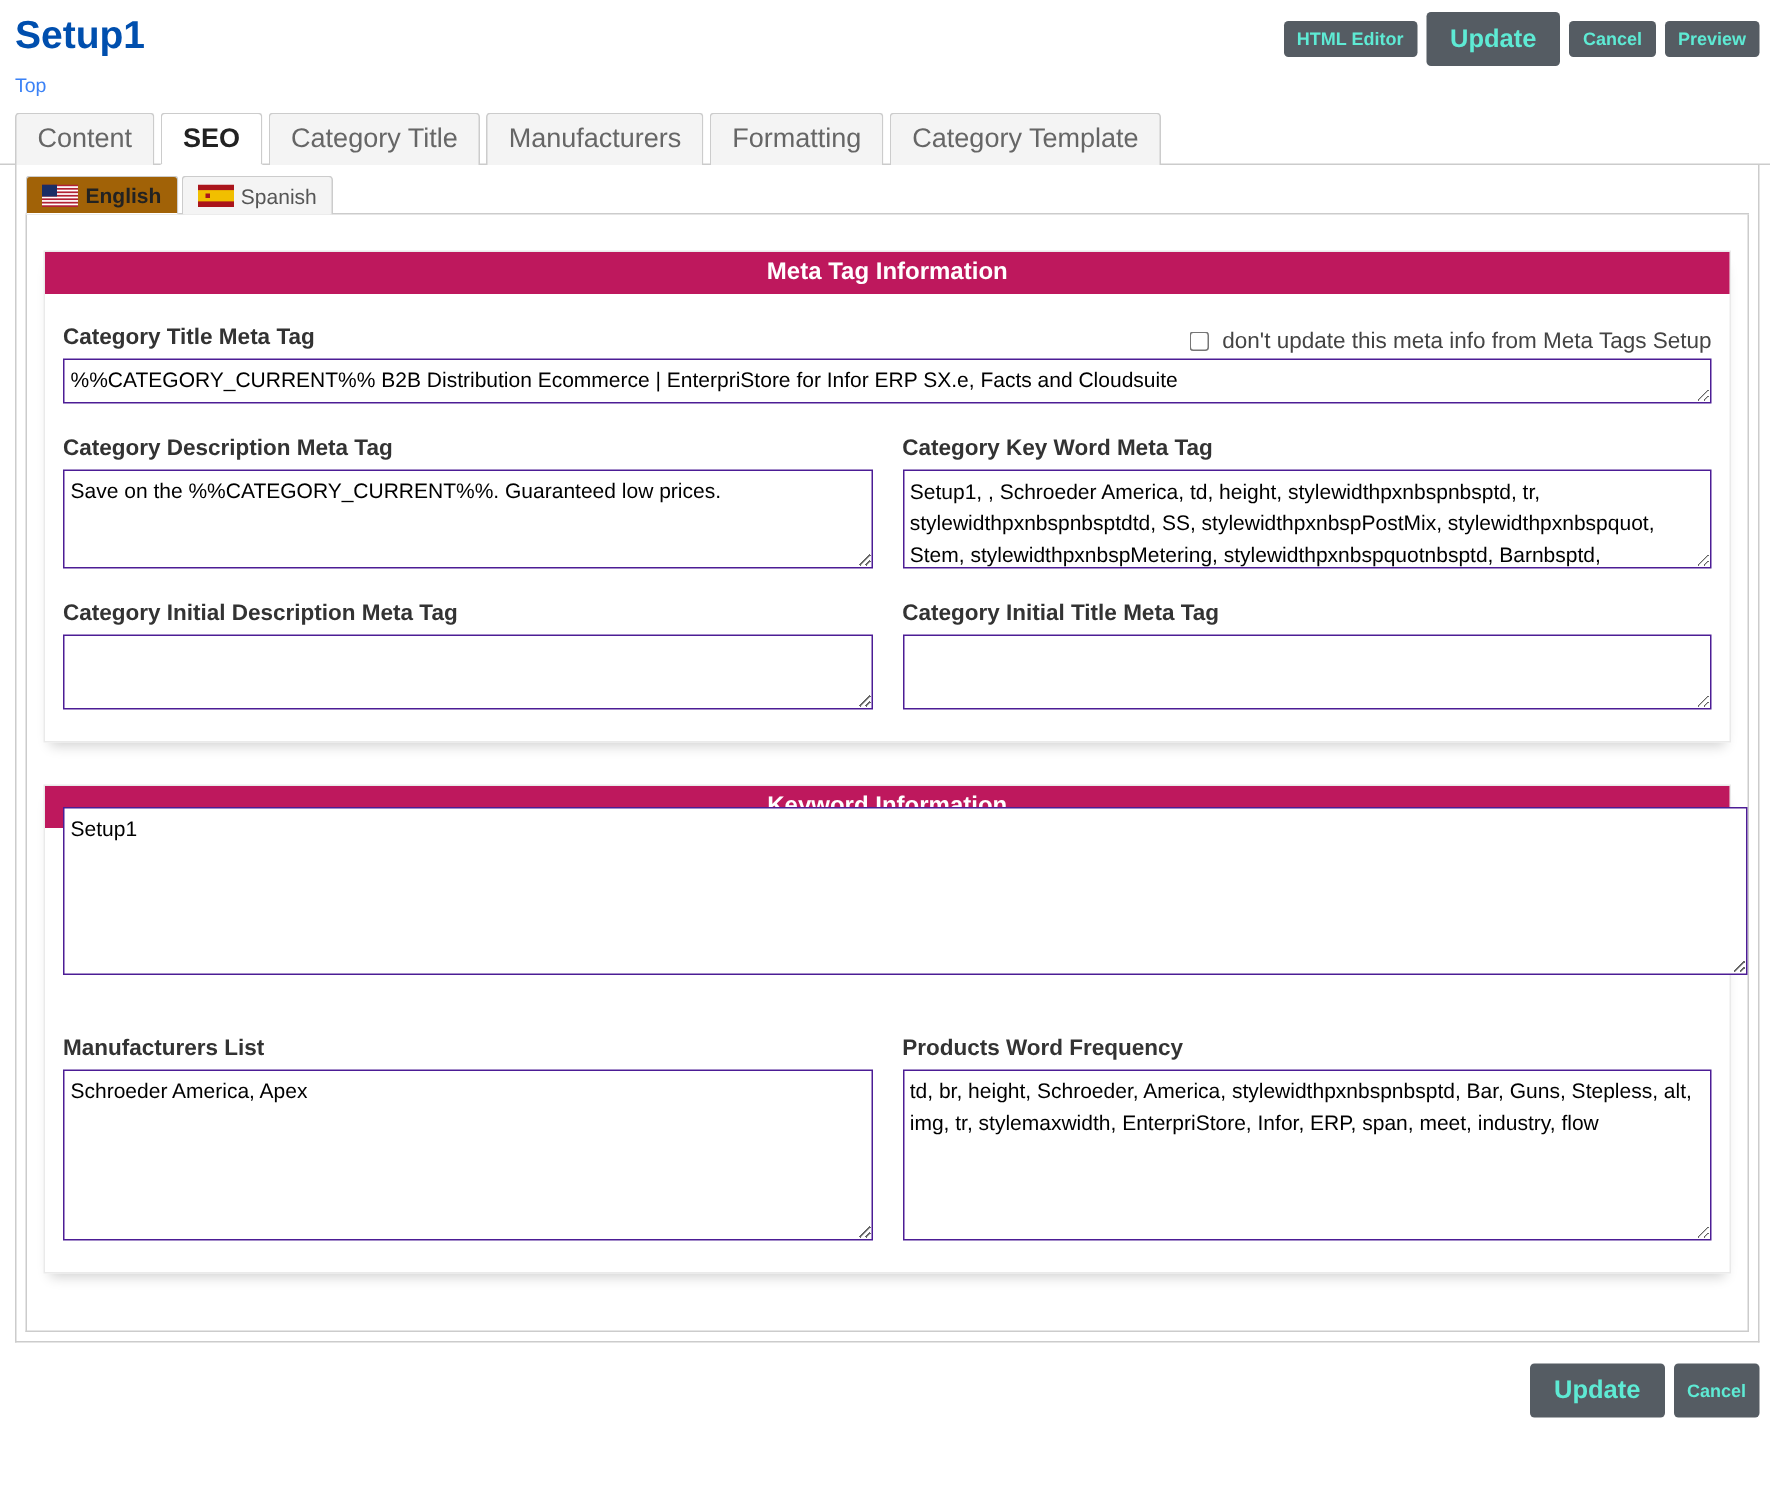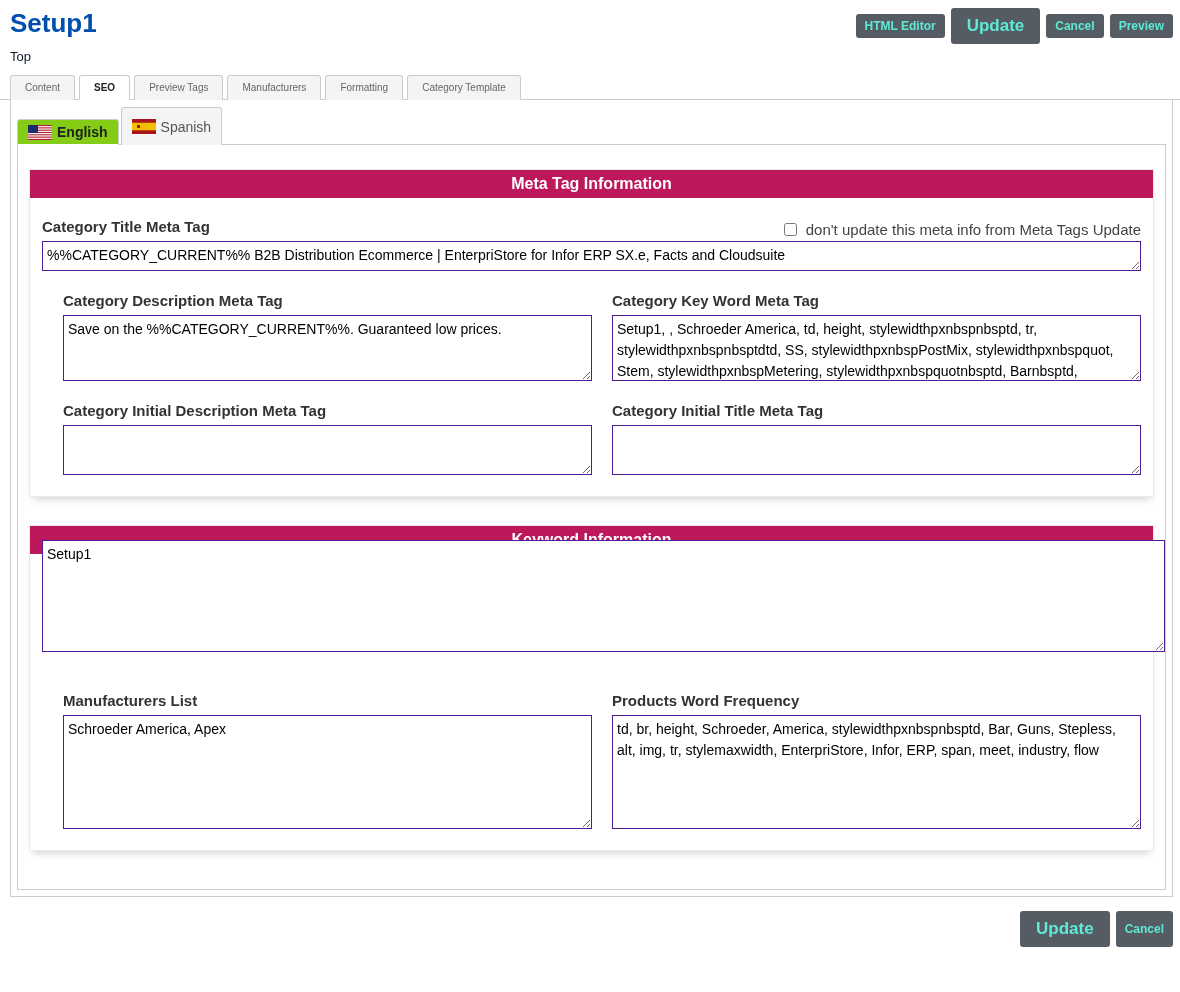--- a/index.html
+++ b/index.html
@@ -22,21 +22,21 @@
   }
   .title-area { flex: 1; }
   .page-title {
     color: #004fae;
     font-size: 26px;
     font-weight: 700;
     margin: 0 0 10px 0;
   }
   .breadcrumb {
     font-size: 13px;
-    color: #0f172a;
+    color: #3b82f6;
     margin-bottom: 10px;
   }
   .btn-row {
     display: flex;
     gap: 6px;
     align-items: center;
   }
   .btn {
     border: none;
     background: #555c63;
@@ -60,21 +60,21 @@
   .main-tabs {
     display: flex;
     border-bottom: 1px solid #ccc;
     padding-left: 10px;
   }
   .main-tab {
     background: #f4f4f4;
     border: 1px solid #ccc;
     border-bottom: none;
     color: #666;
-    font-size: 10px;
+    font-size: 18px;
     padding: 6px 14px;
     margin-right: 4px;
     border-radius: 3px 3px 0 0;
     cursor: pointer;
     position: relative;
     top: 1px;
   }
   .main-tab.active {
     background: #fff;
     color: #222;
@@ -104,25 +104,24 @@
     color: #555;
     font-size: 14px;
     padding: 4px 10px;
     margin-right: 2px;
     border-radius: 3px 3px 0 0;
     cursor: pointer;
     position: relative;
     top: 1px;
   }
   .lang-tab.active {
-    background: #84cc16;
+    background: #a16207;
     color: #222;
     font-weight: 700;
     border-bottom: 1px solid #fff;
-    margin-top: 12px;
   }
   .flag {
     display: inline-block;
     width: 24px;
     height: 15px;
   }
   .lang-panel {
     border: 1px solid #ccc;
     border-top: none;
     padding: 10px 6px 10px 6px;
@@ -144,21 +143,20 @@
     text-align: center;
     padding: 5px 0;
   }
   .card-body {
     padding: 10px 12px 18px 12px;
   }
 
   .form-row {
     display: flex;
     gap: 20px;
-    margin-left: 21px;
   }
   .form-col {
     flex: 1;
   }
   .form-label {
     font-weight: 700;
     font-size: 15px;
     margin: 18px 0 6px 0;
     display: block;
   }
@@ -232,21 +230,21 @@
       <button class="btn btn-small">HTML Editor</button>
       <button class="btn btn-big">Update</button>
       <button class="btn btn-small">Cancel</button>
       <button class="btn btn-small">Preview</button>
     </div>
   </div>
 
   <div class="main-tabs">
     <div class="main-tab">Content</div>
     <div class="main-tab active">SEO</div>
-    <div class="main-tab">Preview Tags</div>
+    <div class="main-tab">Category Title</div>
     <div class="main-tab">Manufacturers</div>
     <div class="main-tab">Formatting</div>
     <div class="main-tab">Category Template</div>
   </div>
 
   <div class="main-panel">
 
     <div class="lang-tabs">
       <div class="lang-tab active">
         <span class="flag">
@@ -277,21 +275,21 @@
 
     <div class="lang-panel">
 
       <div class="card">
         <div class="card-header">Meta Tag Information</div>
         <div class="card-body">
           <div class="label-row">
             <label class="form-label">Category Title Meta Tag</label>
             <label class="check-wrap">
               <input type="checkbox" style="">
-              <span>don't update this meta info from Meta Tags Update</span>
+              <span>don't update this meta info from Meta Tags Setup</span>
             </label>
           </div>
           <textarea class="ta-1line" style="">%%CATEGORY_CURRENT%% B2B Distribution Ecommerce | EnterpriStore for Infor ERP SX.e, Facts and Cloudsuite</textarea>
 
           <div class="form-row">
             <div class="form-col">
               <label class="form-label">Category Description Meta Tag</label>
               <textarea class="ta-3line" style="">Save on the %%CATEGORY_CURRENT%%. Guaranteed low prices.</textarea>
             </div>
             <div class="form-col">

